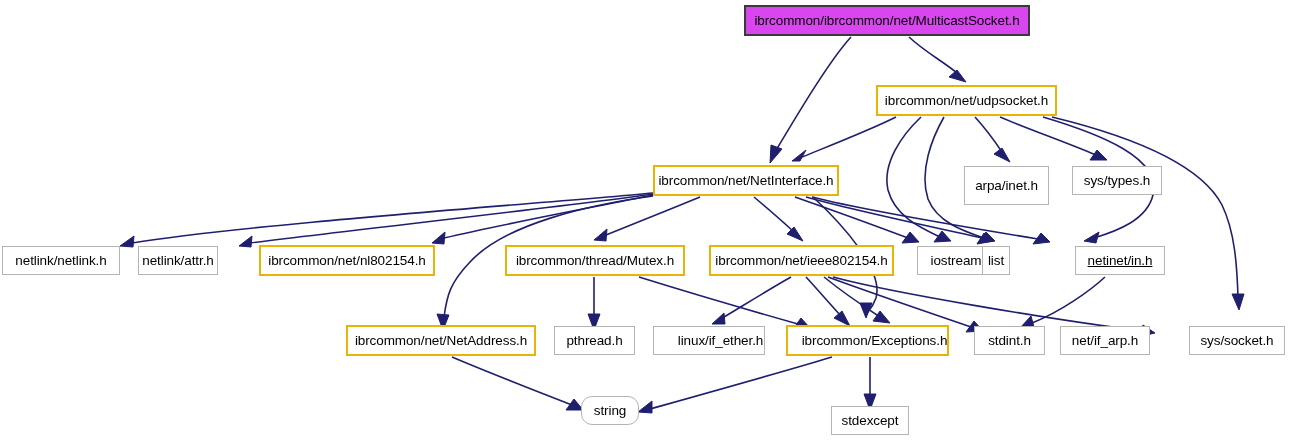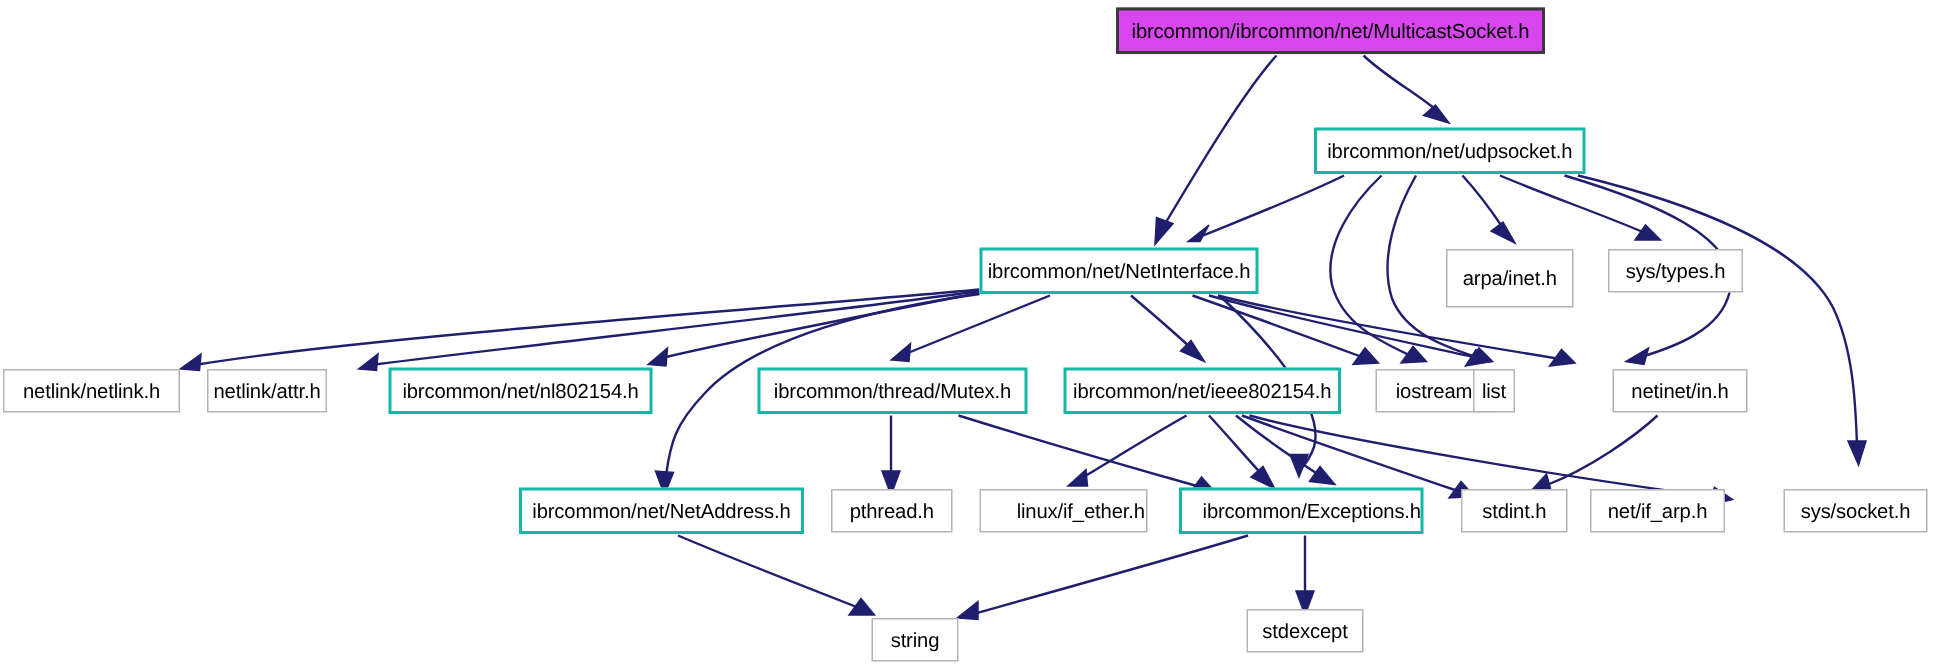--- a/index.html
+++ b/index.html
@@ -40,21 +40,21 @@
     justify-content: center;
     background: #ffffff;
     border: 1px solid #b4b4b4;
     color: #000000;
     font-size: 13.5px;
     line-height: 1;
     white-space: nowrap;
     letter-spacing: -0.1px;
   }
   .node-box.project {
-    border: 2px solid #14b8a6;
+    border: 2px solid #eab308;
   }
   .node-box.root {
     background: #d946ef;
     border: 2px solid #3a3a3a;
   }
 </style>
 </head>
 <body>
 
 <div id="canvas">
@@ -210,21 +210,21 @@
       </div>
       <div class="node-box project" style="left: 709px; top: 245px; width: 185px; height: 31px;">
         <span>ibrcommon/net/ieee802154.h</span>
       </div>
       <div class="node-box" style="left: 917px; top: 246px; width: 78px; height: 29px;">
         <span>iostream</span>
       </div>
       <div class="node-box" style="left: 982px; top: 246px; width: 28px; height: 29px;">
         <span>list</span>
       </div>
-      <div class="node-box" style="left: 1075px; top: 246px; width: 90px; height: 29px;">
+      <div class="node-box" style="left: 1075px; top: 246px; width: 90px; height: 29px; text-decoration: underline;">
         <span>netinet/in.h</span>
       </div>
       <div class="node-box project" style="left: 346px; top: 325px; width: 190px; height: 31px;">
         <span>ibrcommon/net/NetAddress.h</span>
       </div>
       <div class="node-box" style="left: 554px; top: 326px; width: 81px; height: 29px;">
         <span>pthread.h</span>
       </div>
       <div class="node-box" style="left: 653px; top: 326px; width: 112px; height: 29px; padding-left: 23px;">
         <span>linux/if_ether.h</span>
@@ -234,20 +234,20 @@
       </div>
       <div class="node-box" style="left: 974px; top: 326px; width: 71px; height: 29px;">
         <span>stdint.h</span>
       </div>
       <div class="node-box" style="left: 1060px; top: 326px; width: 90px; height: 29px;">
         <span>net/if_arp.h</span>
       </div>
       <div class="node-box" style="left: 1189px; top: 326px; width: 96px; height: 29px;">
         <span>sys/socket.h</span>
       </div>
-      <div class="node-box" style="left: 581px; top: 412px; width: 58px; height: 29px;">
+      <div class="node-box" style="left: 581px; top: 396px; width: 58px; height: 29px; border-radius: 11px;">
         <span>string</span>
       </div>
       <div class="node-box" style="left: 831px; top: 406px; width: 78px; height: 29px;">
         <span>stdexcept</span>
       </div>
     </div>
 </div>
 
 </body></html>

